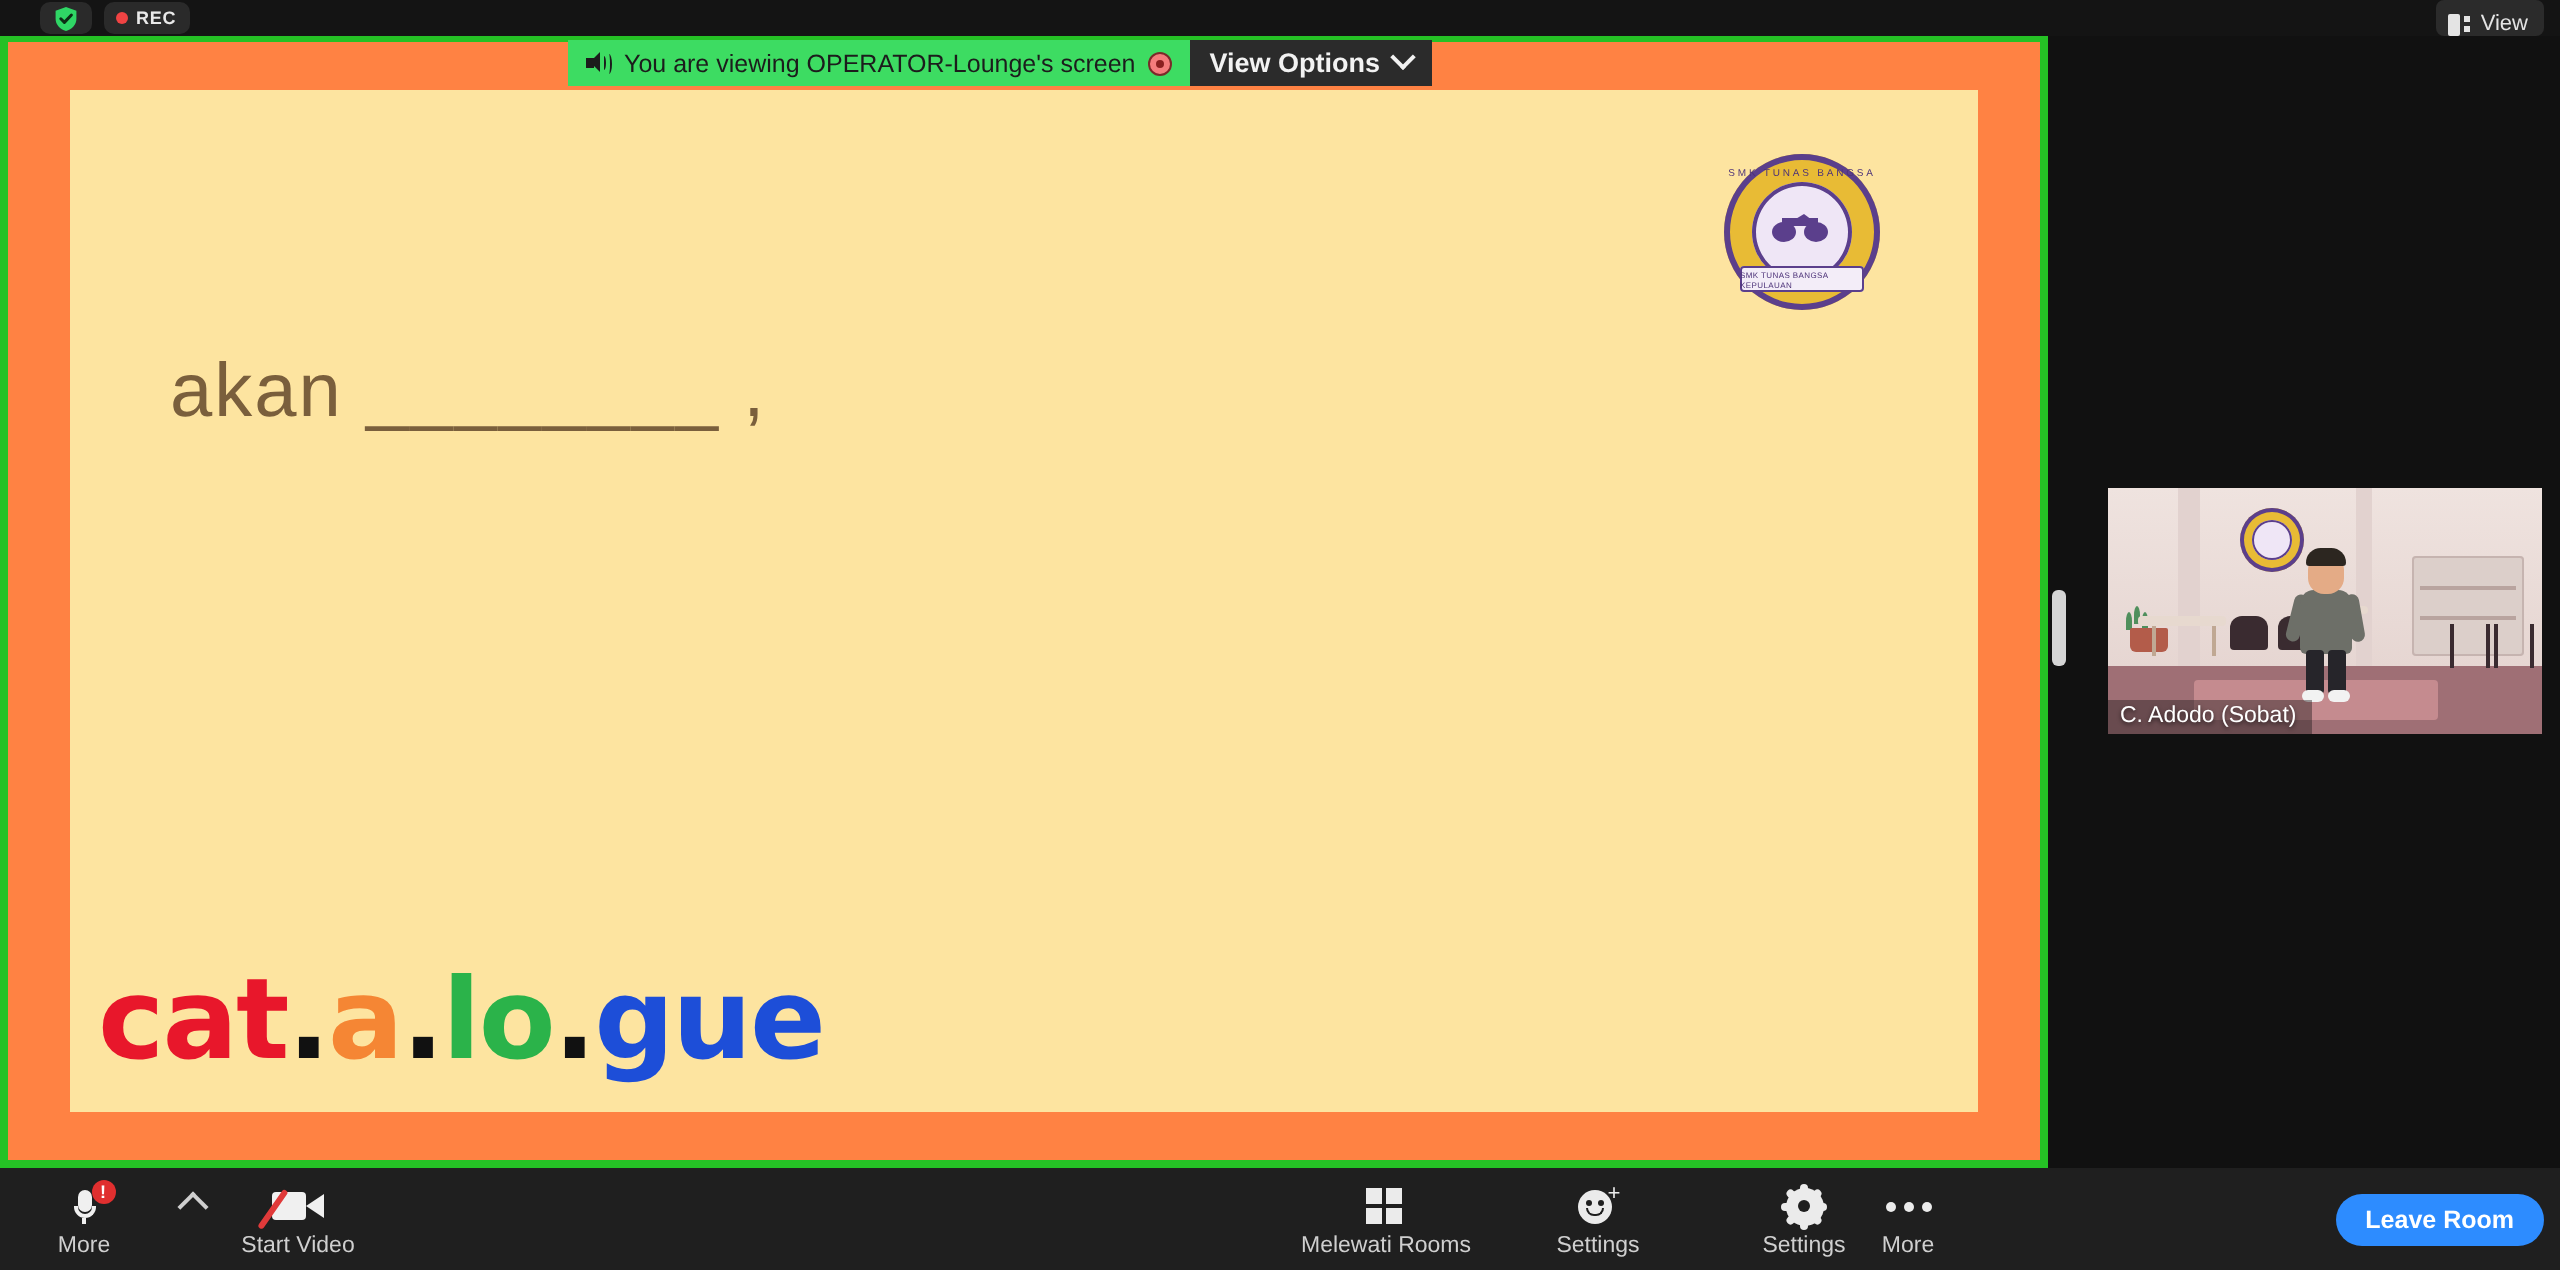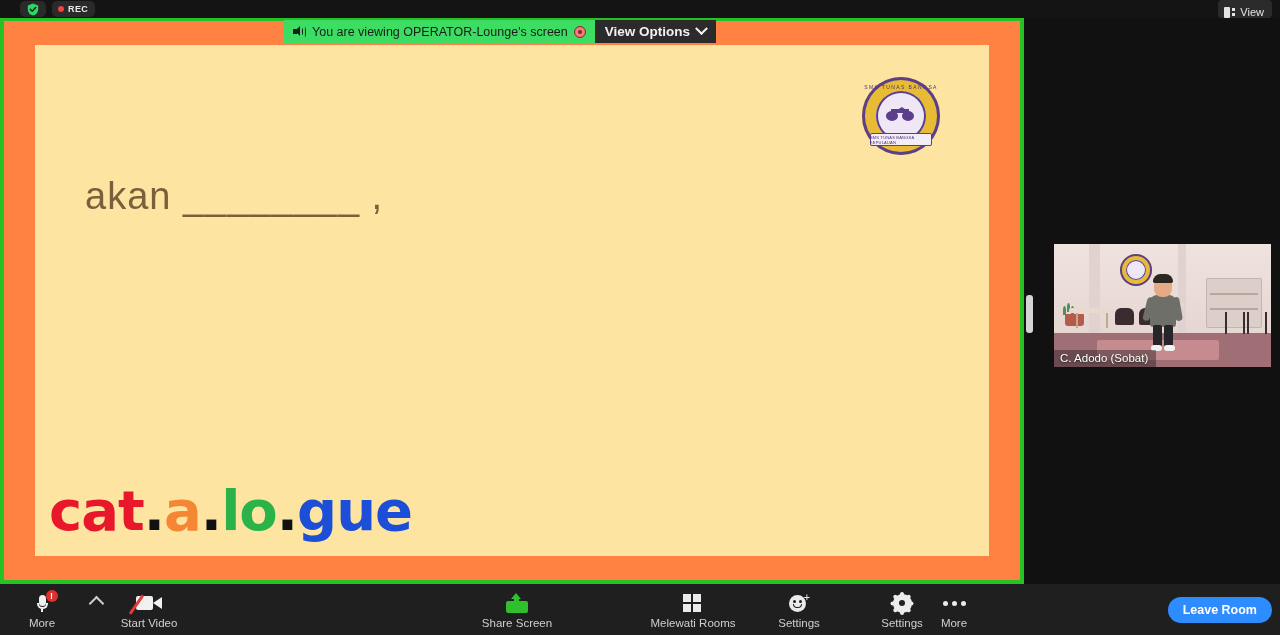--- a/index.html
+++ b/index.html
@@ -292,31 +292,20 @@
       <span class="tb-ico">
         <span class="cam">
             <i class="box"></i>
             <i class="tri"></i>
             <i class="slash"></i>
           </span>
       </span>
       <span class="tb-label">Start Video</span>
     </div>
 
-    <div class="tb-item" style="left:472px;width:90px;">
-      <span class="tb-ico">
-        <span class="share-ico">
-            <i class="base"></i>
-            <i class="notch"></i>
-            <i class="arrow"></i>
-            <i class="tip"></i>
-          </span>
-      </span>
-      <span class="tb-label">Share Screen</span>
-    </div>
 
     <div class="tb-item" style="left:640px;width:106px;">
       <span class="tb-ico">
         <span class="grid4">
             <i style="left:0;top:1px;"></i>
             <i style="left:10px;top:1px;"></i>
             <i style="left:0;top:11px;"></i>
             <i style="left:10px;top:11px;"></i>
           </span>
       </span>

